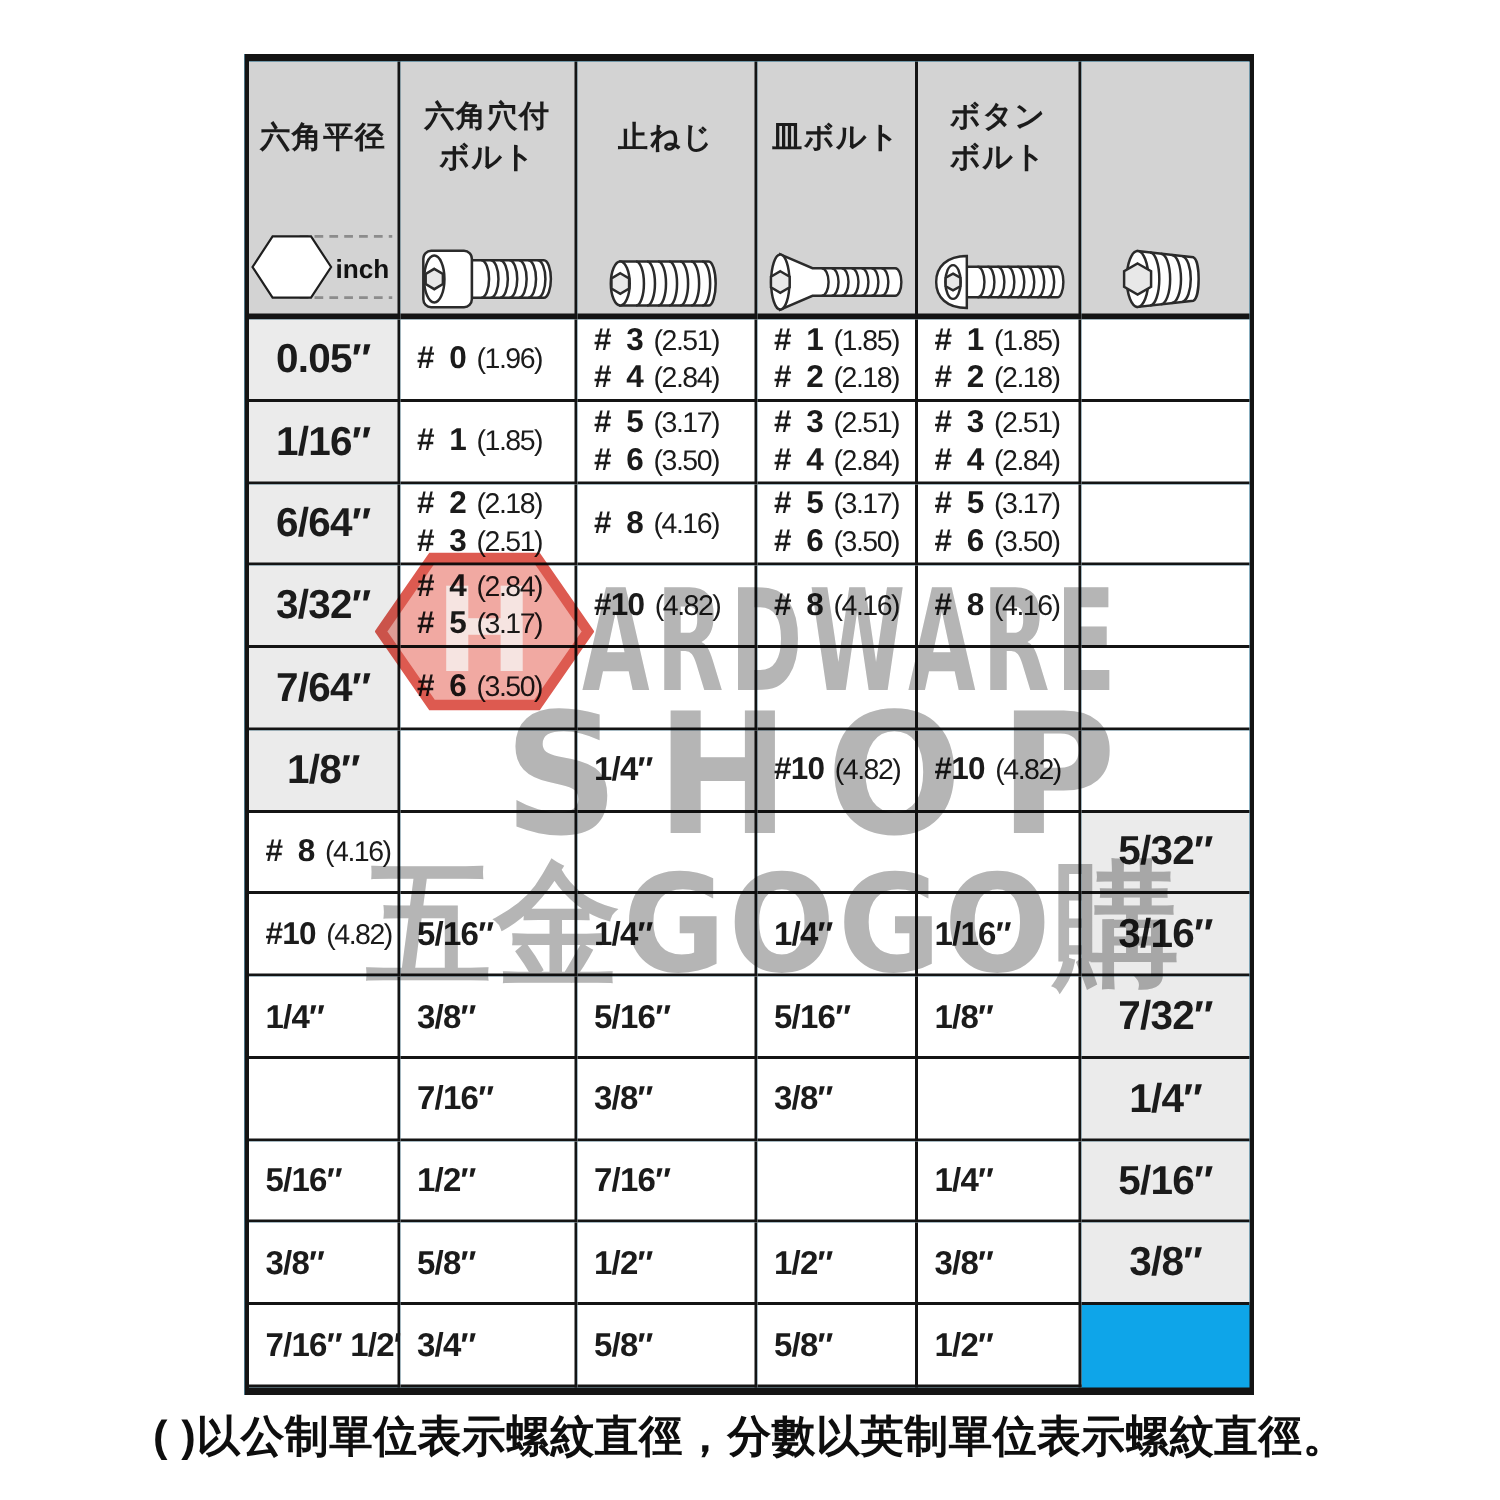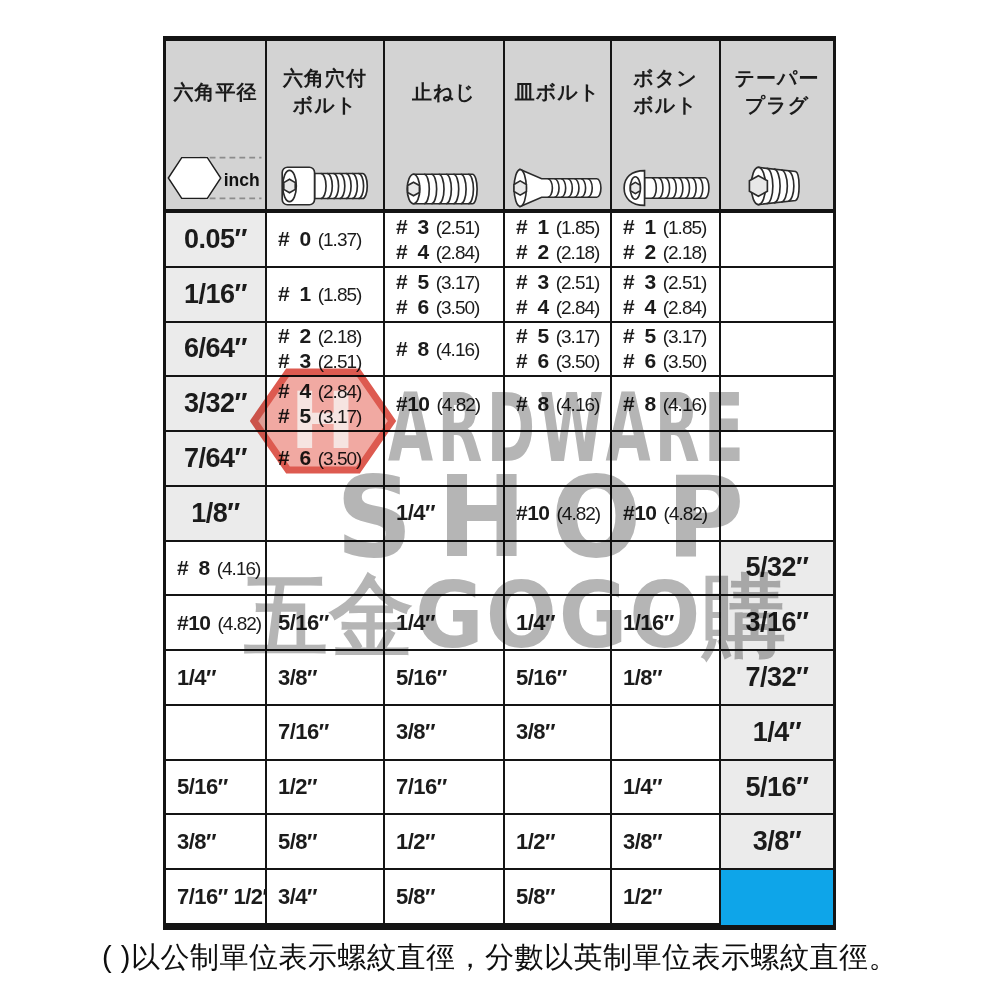--- a/index.html
+++ b/index.html
@@ -47,21 +47,21 @@
   .wm-hexa .hletter{
     position:absolute;left:0;top:0;width:146px;height:114px;display:flex;align-items:center;justify-content:center;
     color:#f6e4e1;font-size:78px;font-weight:bold;font-family:"DejaVu Sans", sans-serif;
   }
   .wm1{left:388px;top:374px;font-size:94px;letter-spacing:7px;transform:scaleX(0.62);transform-origin:left top;}
   .wm2{left:336px;top:452px;font-size:112px;letter-spacing:26px;transform:scaleX(0.95);transform-origin:left top;}
   .wm3{left:244px;top:556px;font-size:90px;letter-spacing:2px;transform:scaleX(0.93);transform-origin:left top;}
   
   .footnote{
     position:absolute;left:0;top:938px;width:1000px;text-align:center;
-    font-size:29px;font-weight:normal;letter-spacing:0.5px;color:#0e0e0e;
+    font-size:29px;font-weight:bold;letter-spacing:0.5px;color:#0e0e0e;
   }
   svg text{font-family:"Liberation Sans", sans-serif;}
 </style>
 </head>
 <body>
 
 <div class="tablewrap">
   <div class="grid" id="grid">
 
     <div class="hcell">
@@ -168,44 +168,40 @@
             <path d="M77.5,10 a4.5,10 0 0 1 0,20" fill="none"></path>
             <path d="M25,3 C12,3 5,10 5,20 C5,30 12,37 25,37 Z"></path>
             <ellipse cx="16" cy="20" rx="5" ry="11"></ellipse>
             <polygon points="16,14.5 20.8,17.25 20.8,22.75 16,25.5 11.2,22.75 11.2,17.25" fill="#e8e8e8"></polygon>
           </g>
         </svg>
       </div>
     </div>
 
     <div class="hcell">
-      <div class="hlabel">
-        <div>テーパー</div>
-        <div>プラグ</div>
-      </div>
       <div class="hicon">
         <svg width="62" height="46" viewBox="0 0 60 44">
           <g stroke="#2b2b2b" stroke-width="1.6" fill="#ffffff">
             <path d="M12,4 L48,8 C52.5,10 52.5,34 48,36 L12,40 Z"></path>
             <path d="M20,4.9 a6,17.1 0 0 1 0,34.2" fill="none"></path>
             <path d="M27,5.7 a6,16.3 0 0 1 0,32.6" fill="none"></path>
             <path d="M34,6.5 a6,15.5 0 0 1 0,31" fill="none"></path>
             <path d="M41,7.3 a6,14.8 0 0 1 0,29.4" fill="none"></path>
             <ellipse cx="12" cy="22" rx="7" ry="18"></ellipse>
             <polygon points="12,12 20.7,17 20.7,27 12,32 3.3,27 3.3,17" fill="#e8e8e8"></polygon>
           </g>
         </svg>
       </div>
     </div>
 
   <div class="rowhead">0.05″</div>
       <div class="cell">
         <div class="line">
           <span class="n"># 0</span>
-          <span class="m">(1.37)</span>
+          <span class="m">(1.96)</span>
         </div>
       </div>
       <div class="cell">
         <div class="line">
           <span class="n"># 3</span>
           <span class="m">(2.51)</span>
         </div>
         <div class="line">
           <span class="n"># 4</span>
           <span class="m">(2.84)</span>

